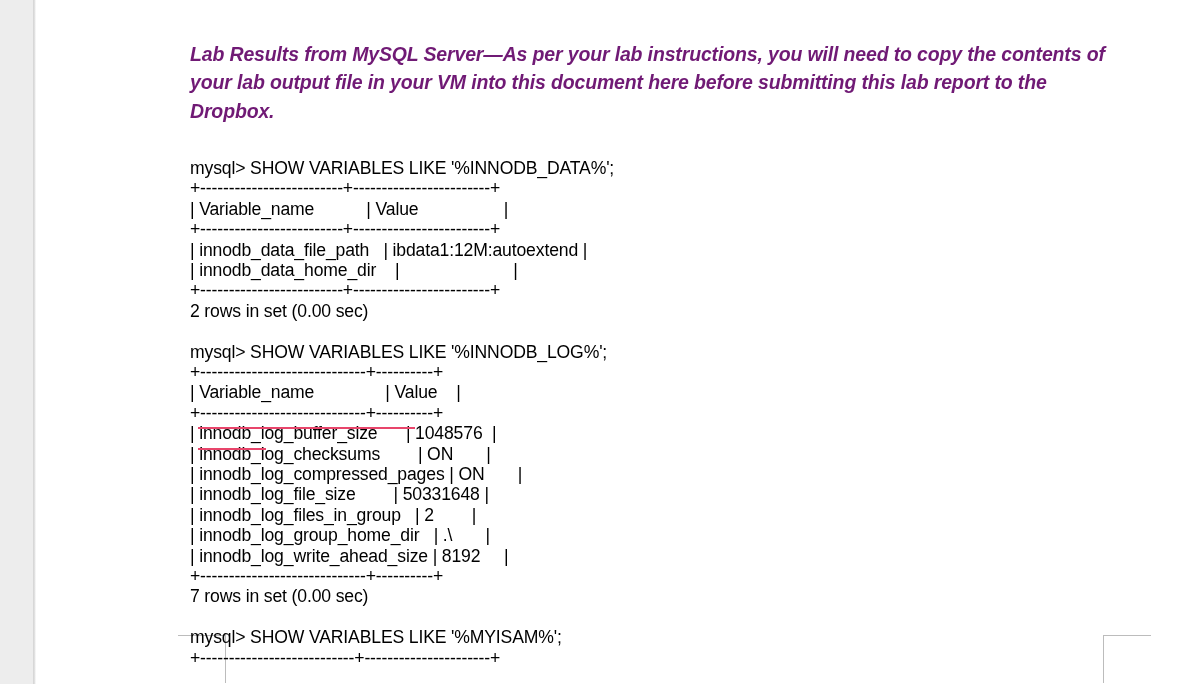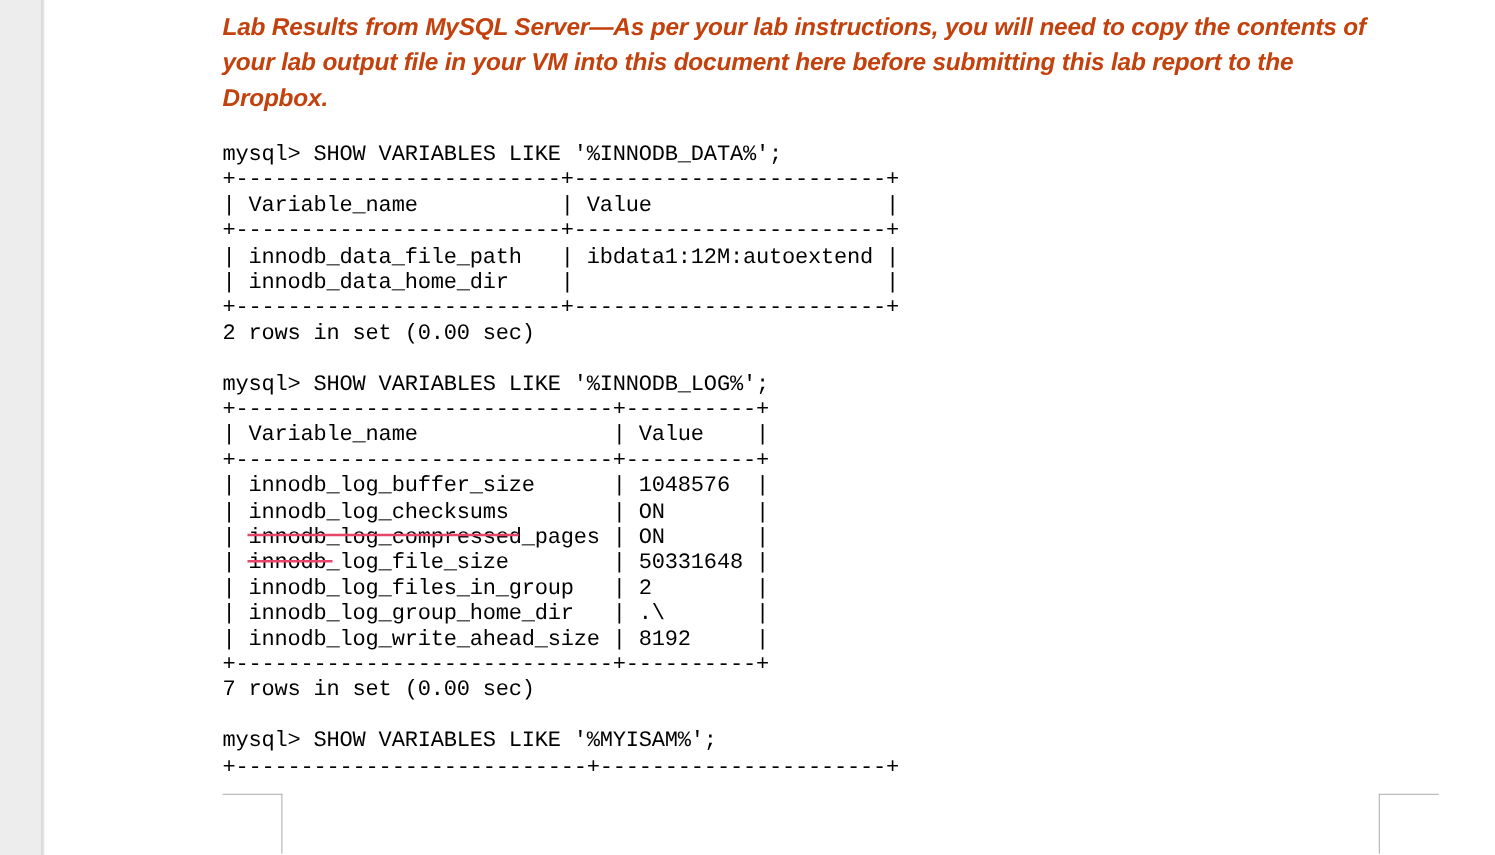--- a/index.html
+++ b/index.html
@@ -67,37 +67,37 @@
   }
 
   #content {
     position: absolute;
     left: 178px;
     top: 0;
     width: 940px;
   }
 
   #lab-heading {
-    margin: 0;
-    padding-top: 8px;
+    margin: 12px;
+    padding-top: 28px;
     font-family: "Liberation Sans", sans-serif;
     font-size: 19.5px;
     font-weight: bold;
     font-style: italic;
     line-height: 28.3px;
-    color: #c2410c;
+    color: #701a75;
     letter-spacing: -0.15px;
     width: 938px;
   }
 
   #terminal-output {
-    margin: 0;
+    margin: 12px;
     padding: 0;
     padding-top: 21px;
-    font-family: Liberation Mono, monospace;
+    font-family: Liberation Sans, sans-serif;
     font-size: 17.6px;
     line-height: 20.4px;
     color: #000000;
     white-space: pre;
     letter-spacing: -0.15px;
   }
 
   
   .redline {
     position: absolute;

